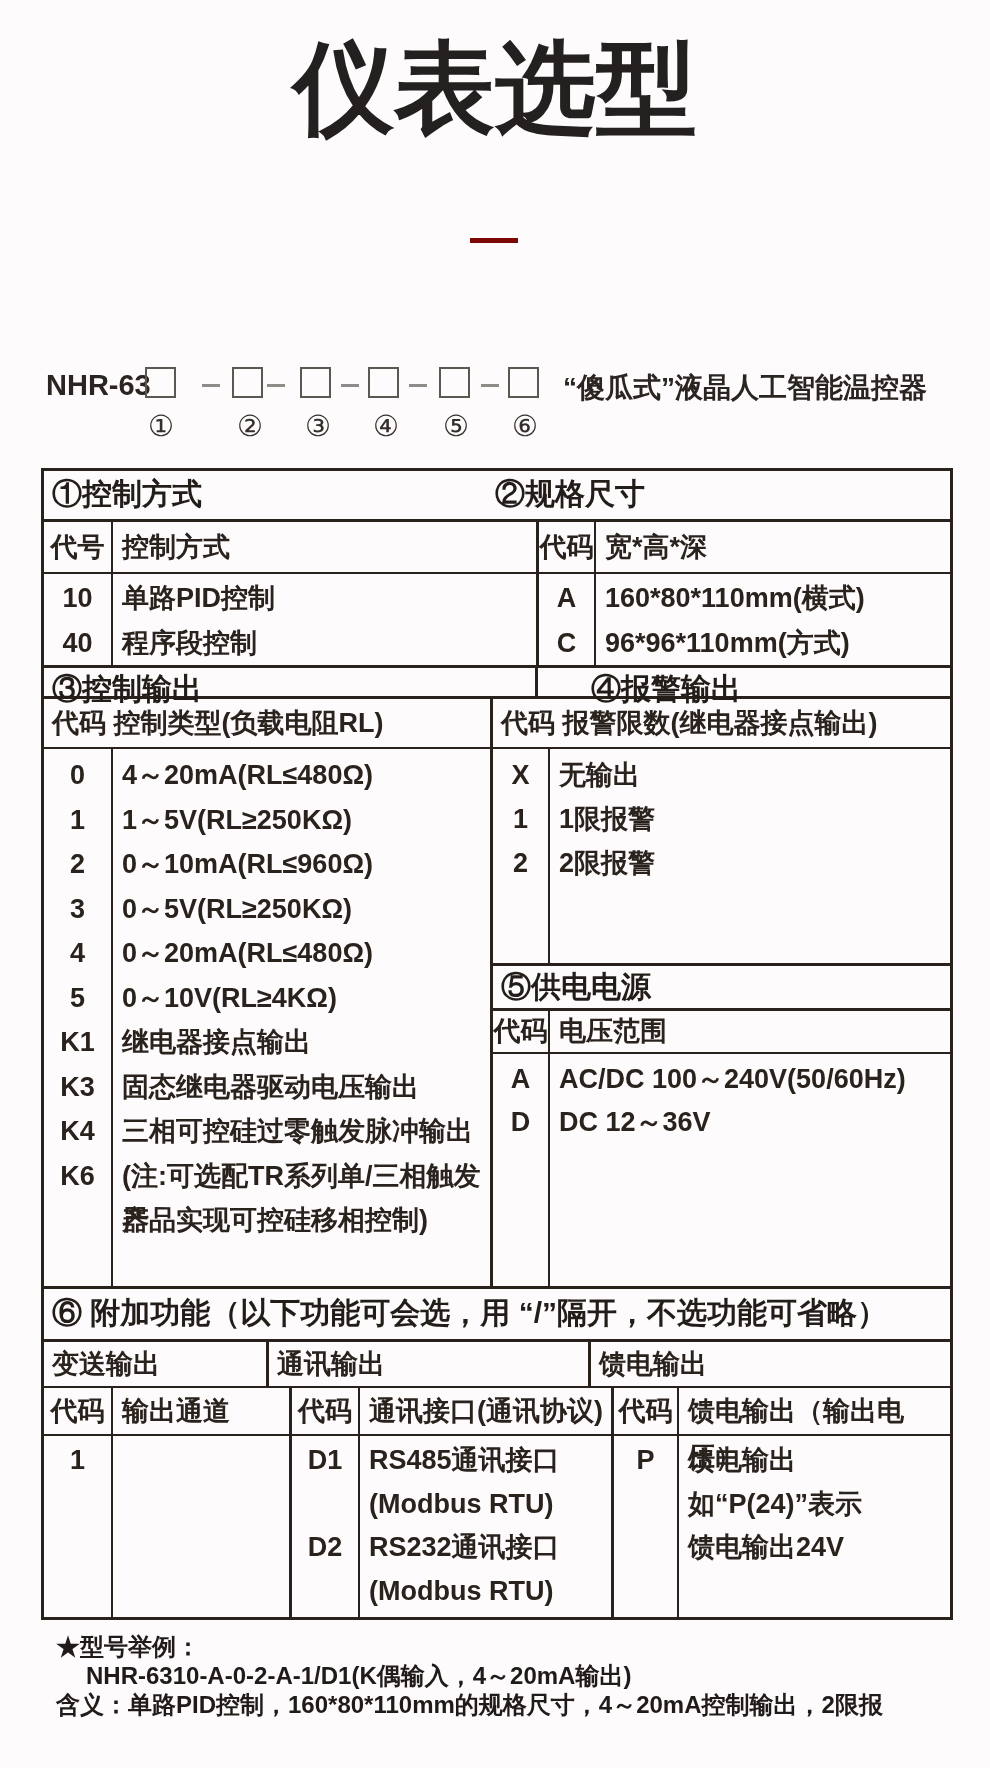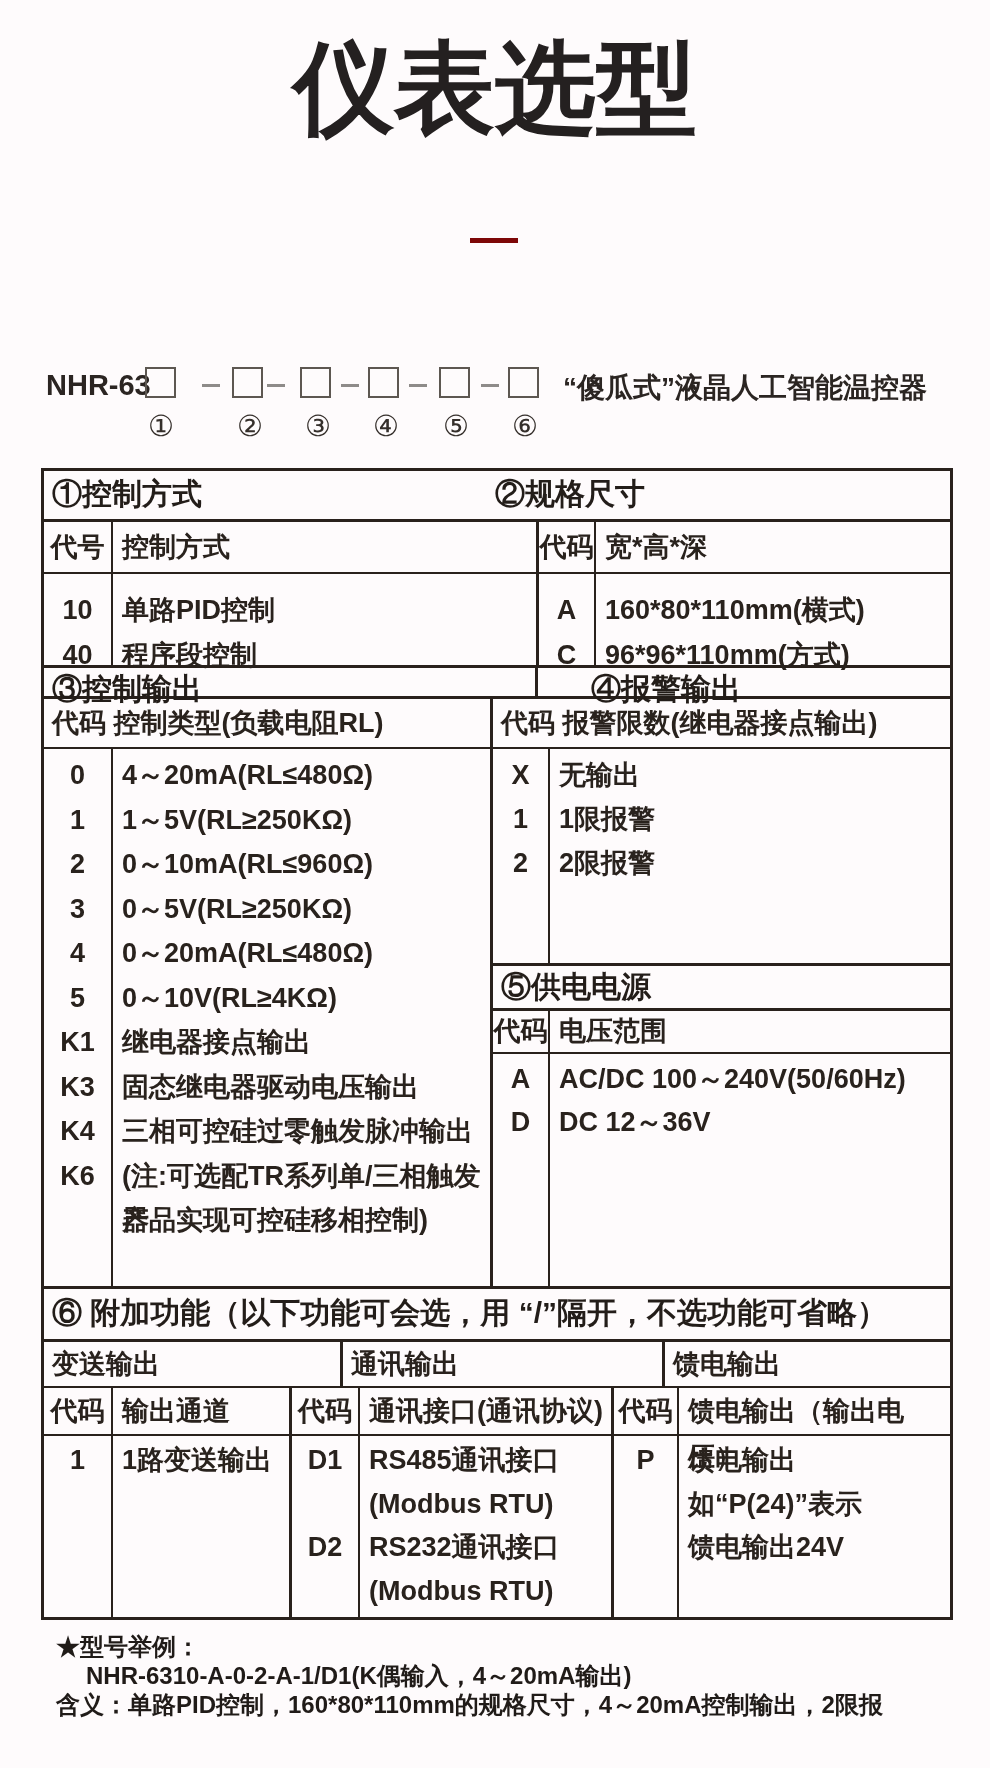--- a/index.html
+++ b/index.html
@@ -46,21 +46,21 @@
   .band-label{font-size:30px;font-weight:800;color:#231d19;}
   .pl8{padding-left:8px;}
 
   .r-band1{position:relative;height:48px;line-height:45px;}
   .r-band1 .t1{position:absolute;left:8px;top:0;}
   .r-band1 .t2{position:absolute;left:451px;top:0;}
 
   .r-hdrAB{height:52px;line-height:50px;}
   .r-dataAB{height:94px;}
   .lnAB{height:45px;line-height:45px;}
-  .padtop2{padding-top:14px;}
+  .padtop2{padding-top:2px;}
 
   .r-band34{height:31px;line-height:42px;gap:45px;}
 
   .r-mid{height:590px;}
   .pane{display:flex;flex-direction:column;box-sizing:border-box;}
   .pane-hdr{height:50px;line-height:48px;padding-left:8px;box-sizing:border-box;border-bottom:2px solid var(--ink);flex-shrink:0;}
   .pane-data{display:flex;flex-direction:row;flex:1;}
   .col{display:flex;flex-direction:column;box-sizing:border-box;}
   .ln3{height:44.5px;line-height:44.5px;flex-shrink:0;}
   .ln4{height:44px;line-height:44px;flex-shrink:0;}
@@ -74,21 +74,21 @@
   .r-band6{height:50px;line-height:47px;padding-left:8px;}
   .r-sub6{height:46px;line-height:44px;}
   .r-hdr6{height:48px;line-height:46px;}
   .r-data6{flex:1;}
   .ln6{height:43.5px;line-height:43.5px;flex-shrink:0;}
   .pt3{padding-top:3px;}
 
   
   .w67{width:67px;} .w377{width:423px;} .w55{width:55px;}
   .w446{width:446px;}
-  .w245{width:296px;} .w319{width:319px;} .wfill{flex:1;}
+  .w245{width:222px;} .w319{width:319px;} .wfill{flex:1;}
   .w176{width:176px;} .w66{width:66px;} .w251{width:251px;} .w63{width:63px;}
 
   
   .footer{position:absolute;left:56px;top:1632px;width:900px;font-size:24px;font-weight:600;color:#201b18;line-height:29px;}
   .footer .ind{padding-left:30px;}
 </style>
 </head>
 <body>
 
 <div class="sheet">
@@ -260,21 +260,20 @@
 
     <div class="row r-data6">
       <div class="col w67 pt3">
         <div class="ln6 code">1</div>
         <div class="ln6 code"></div>
         <div class="ln6 code"></div>
         <div class="ln6 code"></div>
       </div>
       <div class="vd2"></div>
       <div class="col w176 pt3">
-        <div class="ln6 desc">1路变送输出</div>
         <div class="ln6 desc"></div>
         <div class="ln6 desc"></div>
         <div class="ln6 desc"></div>
       </div>
       <div class="vd3"></div>
       <div class="col w66 pt3">
         <div class="ln6 code">D1</div>
         <div class="ln6 code"></div>
         <div class="ln6 code">D2</div>
         <div class="ln6 code"></div>

